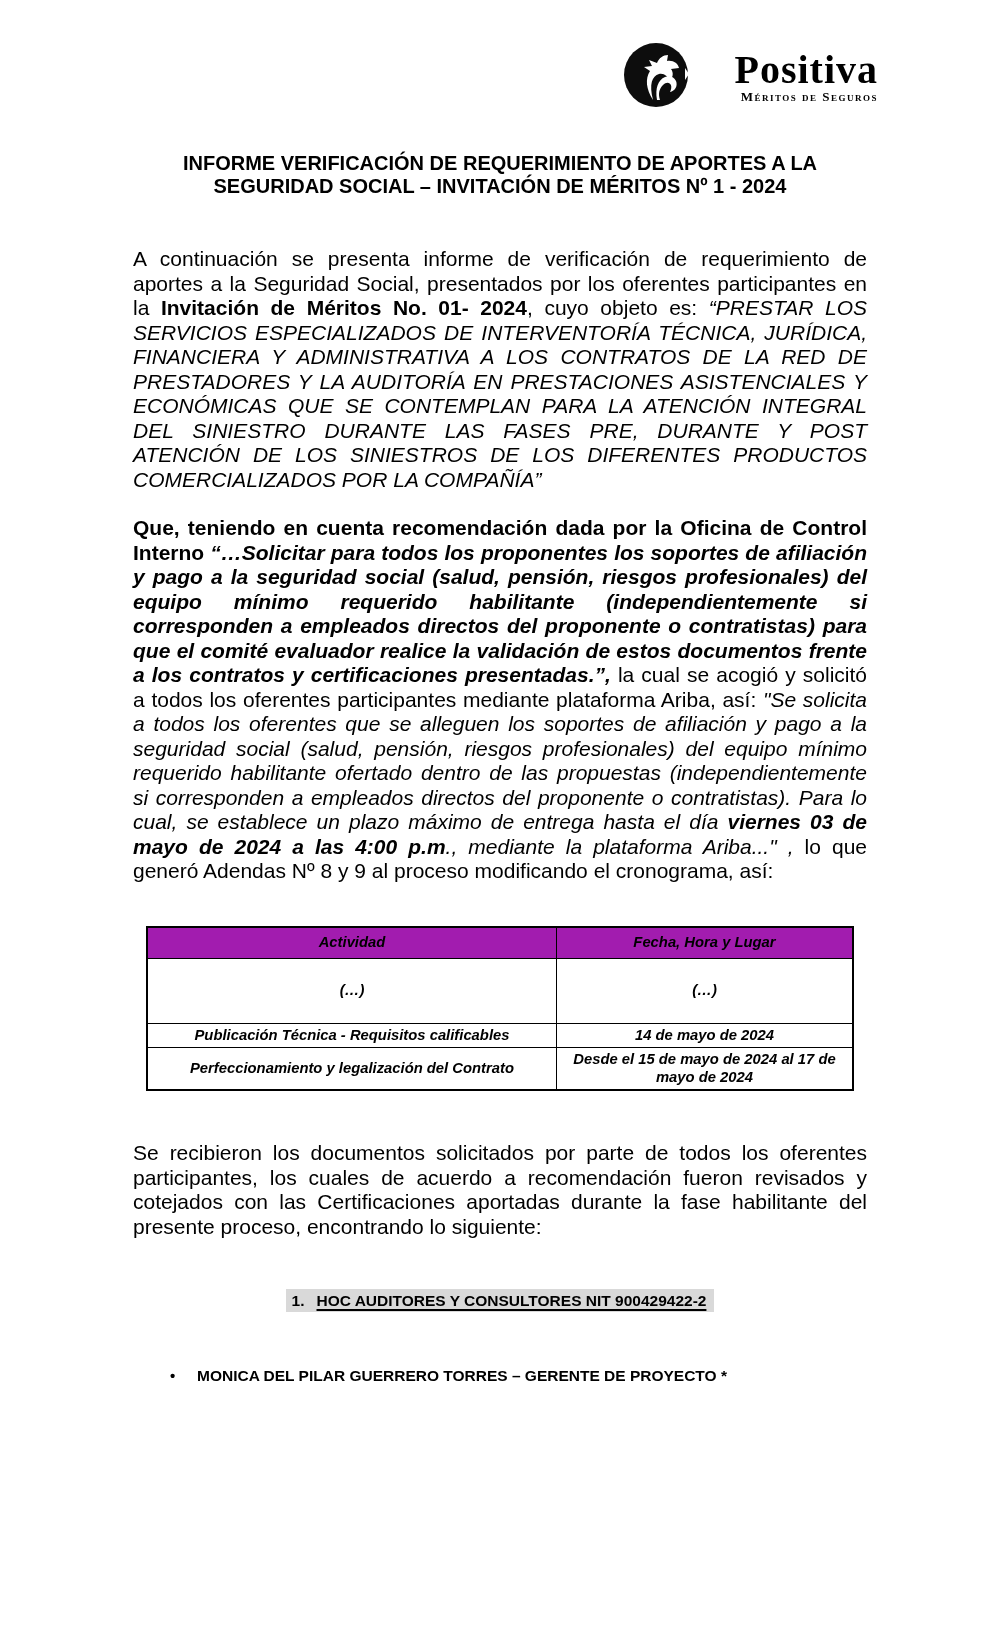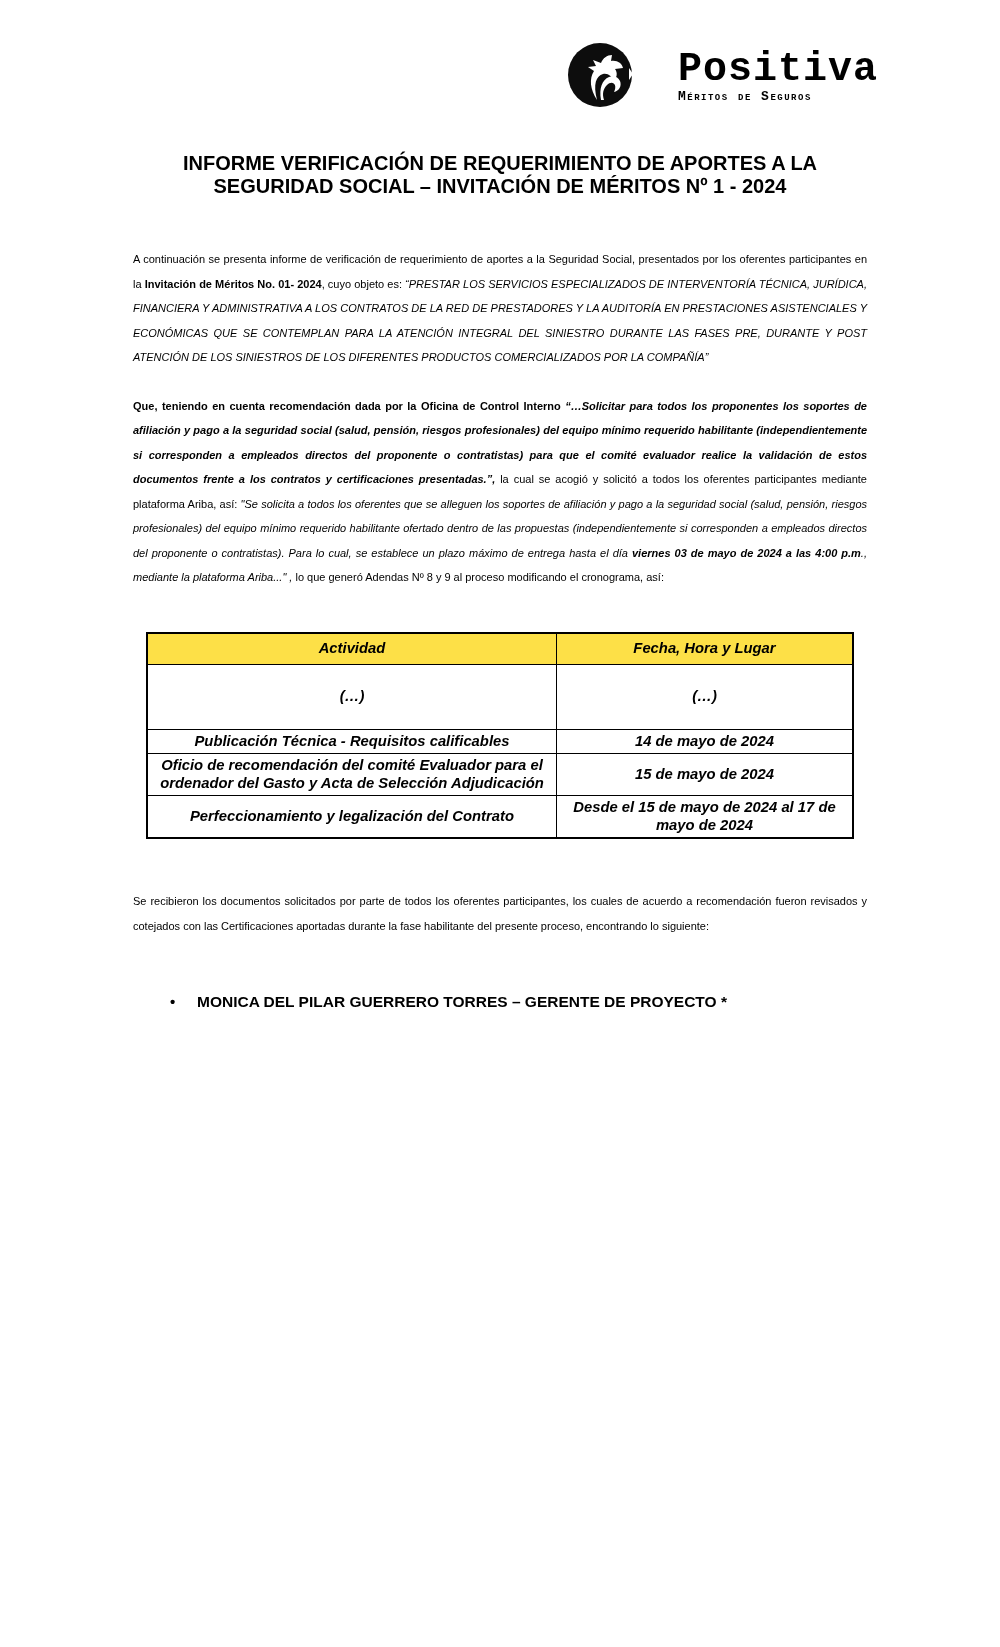--- a/index.html
+++ b/index.html
@@ -3,47 +3,47 @@
 <meta charset="utf-8">
 <style>
   html,body{margin:0;padding:0;background:#888;}
   .page{
     width:1000px;height:1647px;margin:0 auto;background:#ffffff;
     font-family:"Liberation Sans","DejaVu Sans",sans-serif;
     color:#000;position:relative;overflow:hidden;
   }
   .logo-row{padding:42px 122px 0 0;text-align:right;height:68px;}
   .logo{display:inline-flex;align-items:center;gap:9px;}
-  .logo-text{text-align:left;font-family:Liberation Mono, monospace;margin-left:36px;}
+  .logo-text{text-align:right;font-family:Liberation Serif, serif;margin-left:36px;}
   .brand{font-size:40px;font-weight:bold;letter-spacing:1px;line-height:40px;display:block;}
   .tagline{font-size:13px;font-weight:bold;letter-spacing:1.5px;line-height:14px;display:block;font-variant:small-caps;}
   .title{
     margin:42px 140px 0 140px;text-align:center;font-weight:bold;
     font-size:20px;line-height:23px;
   }
   .content{padding:0 133px;}
-  p.body{font-size:11px;line-height:24.5px;text-align:justify;margin:0;}
+  p.body{font-size:21px;line-height:24.5px;text-align:justify;margin:0;}
   .p1{margin-top:49px !important;}
   .p2{margin-top:24px !important;}
   .adenda{
     margin-top:24px !important;font-style:italic;
     text-align:justify;text-align-last:justify;
   }
   b.bi{font-style:italic;}
   .tblwrap{margin:42px 0 0 13px;}
   table.sched{
     border-collapse:collapse;width:708px;table-layout:fixed;
     font-size:14.8px;font-weight:bold;font-style:italic;line-height:17.5px;
   }
   table.sched td,table.sched th{
     border:1px solid #000;text-align:center;vertical-align:middle;
     padding:3px 5px;
   }
   table.sched{border:2px solid #000;}
-  table.sched th{background:#fde047;height:24px;}
+  table.sched th{background:#a21caf;height:24px;}
   .col-act{width:58%;}
   .col-date{width:42%;}
   tr.dots td{height:58px;}
   .p3{margin-top:50px !important;}
   .heading1{
     margin-top:50px;text-align:center;font-weight:bold;font-size:15.5px;
   }
   .heading1 .hl{background:#d9d9d9;padding:3px 8px 2px 6px;display:inline-block;}
   .heading1 .num{margin-right:12px;}
   .heading1 .utext{text-decoration:underline;text-decoration-thickness:1.5px;text-underline-offset:3px;}
@@ -99,33 +99,32 @@
         <tbody>
           <tr class="dots">
             <td>(…)</td>
             <td>(…)</td>
           </tr>
           <tr>
             <td>Publicación Técnica - Requisitos calificables</td>
             <td>14 de mayo de 2024</td>
           </tr>
           <tr>
-            <td>Oficio de recomendación del comité Evaluador para el ordenador del Gasto y Acta de Selección Adjudicación</td>
-            <td>15 de mayo de 2024</td>
-          </tr>
-          <tr>
             <td>Perfeccionamiento y legalización del Contrato</td>
             <td>Desde el 15 de mayo de 2024 al 17 de mayo de 2024</td>
           </tr>
         </tbody>
       </table>
     </div>
 
     <p class="body p3">Se recibieron los documentos solicitados por parte de todos los oferentes participantes, los cuales de acuerdo a recomendación fueron revisados y cotejados con las Certificaciones aportadas durante la fase habilitante del presente proceso, encontrando lo siguiente:</p>
 
+    <div class="heading1">
+      <span class="hl"><span class="num">1.</span><span class="utext">HOC AUDITORES Y CONSULTORES NIT 900429422-2</span></span>
+    </div>
 
     <div class="bullet-item">
       <span class="bullet-dot">•</span>
       <span>MONICA DEL PILAR GUERRERO TORRES – GERENTE DE PROYECTO *</span>
     </div>
 
   </div>
 </div>
 
 </body></html>

